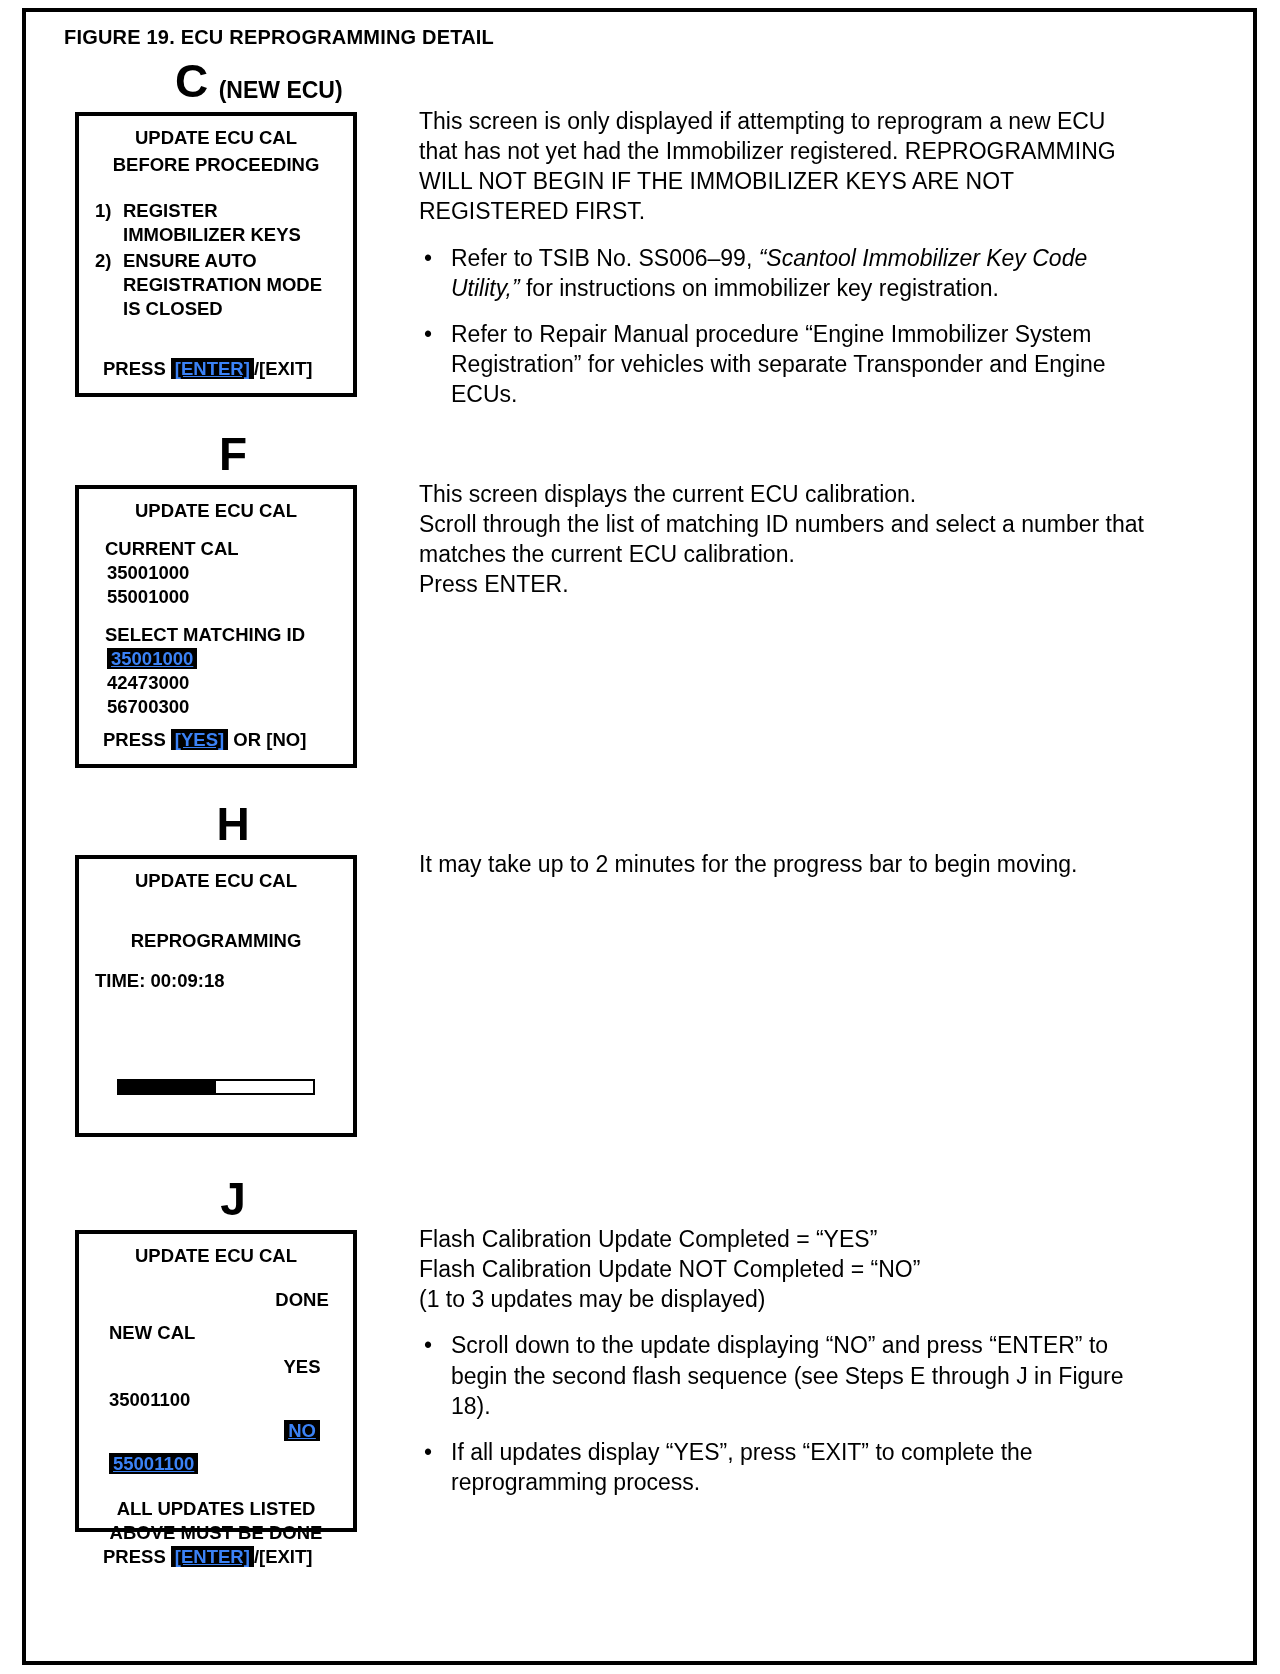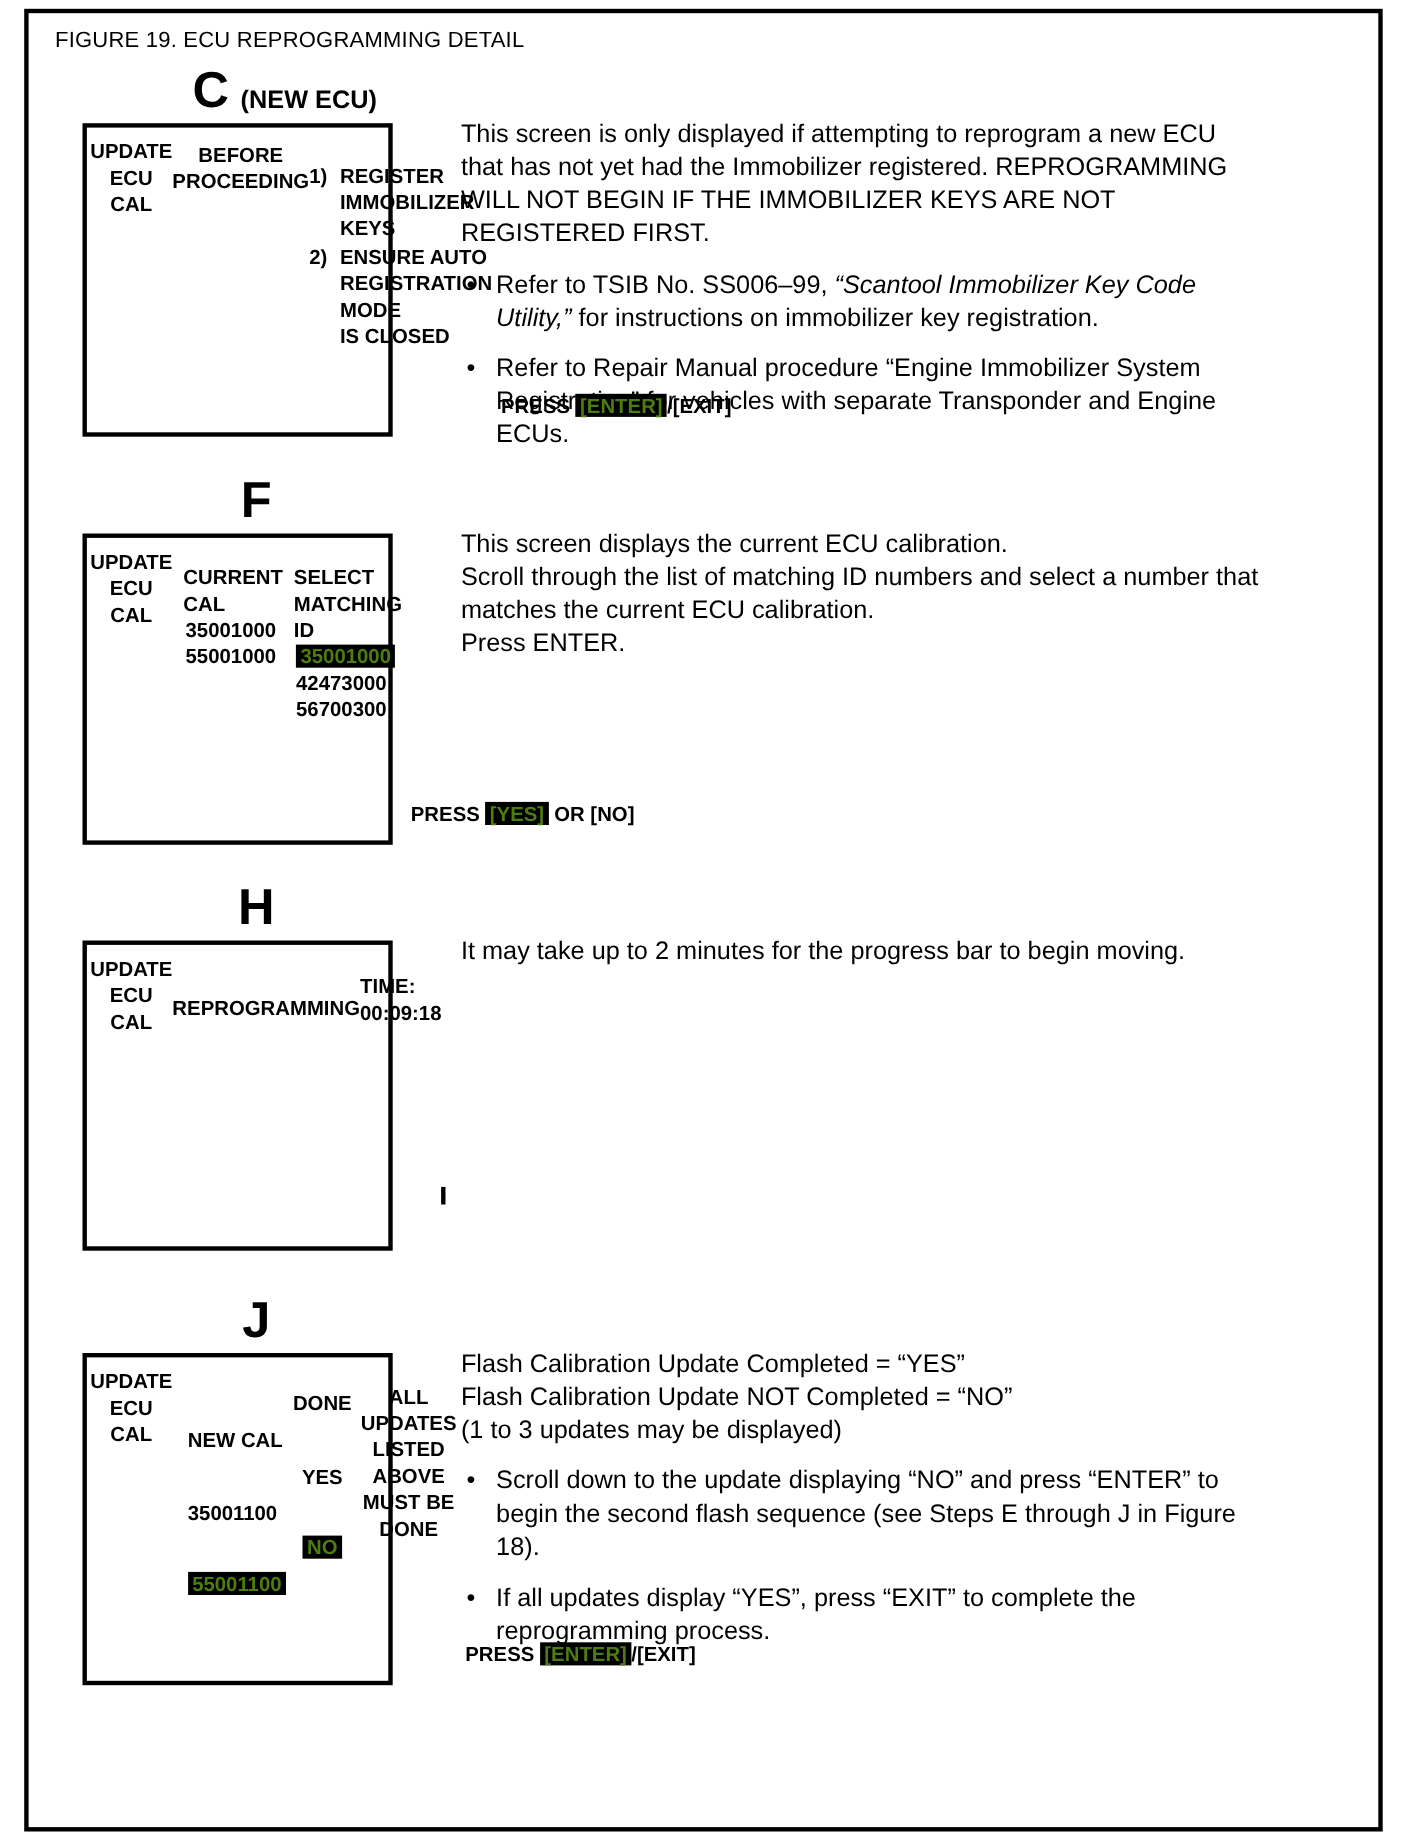--- a/index.html
+++ b/index.html
@@ -10,22 +10,22 @@
     color:#000;
     font-family:"Liberation Sans","DejaVu Sans",sans-serif;
     overflow:hidden;
   }
   .frame {
     position:absolute; left:22px; top:8px;
     width:1235px; height:1657px;
     border:4px solid #000;
   }
   .figure-title {
-    position:absolute; left:50px; top:26px;
-    font-size:20px; font-weight:normal; letter-spacing:.2px;
+    position:absolute; left:64px; top:26px;
+    font-size:20px; font-weight:bold; letter-spacing:.2px;
   }
   .section {
     position:absolute; left:75px; width:1075px;
     display:flex; align-items:flex-start;
   }
   .sec-c { top:112px; }
   .sec-f { top:485px; }
   .sec-h { top:855px; }
   .sec-j { top:1230px; }
 
@@ -34,28 +34,28 @@
     position:absolute; bottom:100%; left:0; width:100%;
     margin-bottom:8px; text-align:center; font-weight:bold; white-space:nowrap;
   }
   .step-label-c { text-align:left; padding-left:100px; }
   .step-letter { font-size:46px; line-height:1; vertical-align:bottom; }
   .step-sub { font-size:23px; vertical-align:baseline; margin-left:6px; }
 
   .screen {
     border:4px solid #000; width:282px; background:#fff;
     font-weight:bold; font-size:18.5px; line-height:1.3;
-    padding:10px 3px 12px; display:flex; 
+    padding:10px 16px 12px; display:flex; flex-direction:column;
   }
   .screen-c { height:285px; }
   .screen-f { height:283px; }
   .screen-h { height:282px; }
   .screen-j { height:302px; }
   .sc-title { text-align:center; }
-  .inv { background:#000; color:#4d7c0f; padding:0 4px; }
+  .inv { background:#000; color:#3b82f6; padding:0 4px;text-decoration:underline; }
   .pre { white-space:pre-line; }
   .press { margin-top:auto; padding-left:8px; white-space:nowrap; }
 
   
   .c-heading { text-align:center; margin-top:3px; }
   .c-list { margin-top:22px; }
   .oitem { display:flex; margin-bottom:2px; }
   .onum { width:28px; flex:none; }
   .otext { flex:1; }
 

